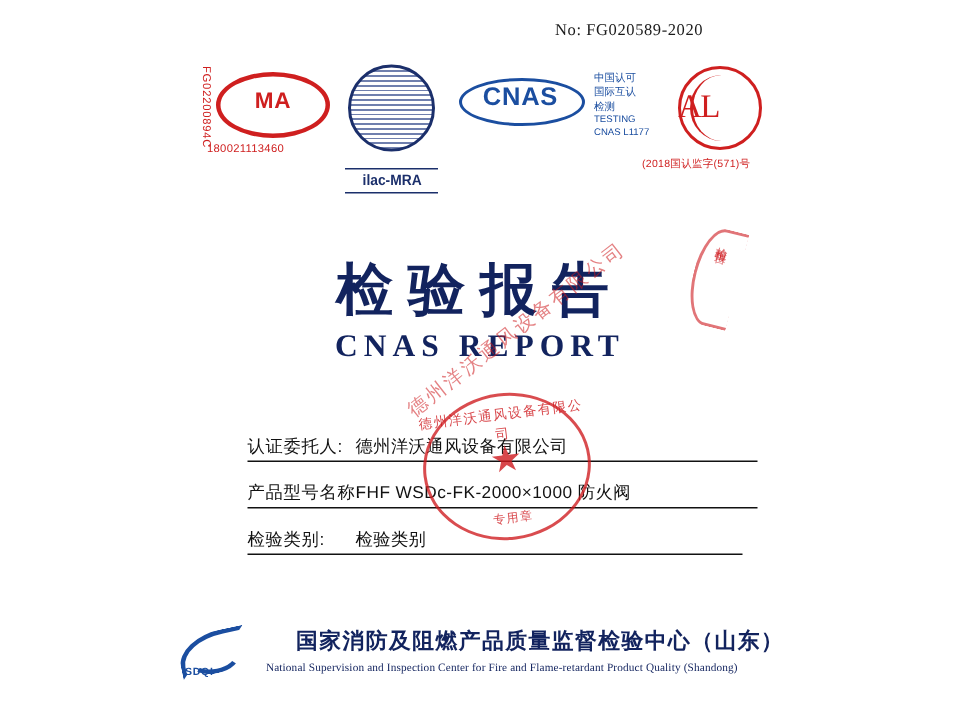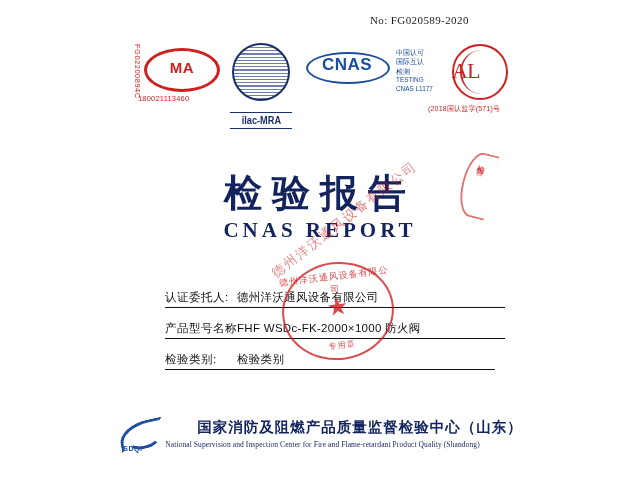--- a/index.html
+++ b/index.html
@@ -432,21 +432,21 @@
   }
   .footer-cn {
     margin-left: 80px;
     font-size: 14.5px;
     font-weight: bold;
     color: #12235e;
     letter-spacing: 1px;
     white-space: nowrap;
   }
   .footer-en {
-    margin-left: 48px;
+    margin-left: 60px;
     margin-top: 3px;
     font-size: 7.5px;
     color: #12235e;
     letter-spacing: 0.1px;
     white-space: nowrap;
     font-family: "Liberation Serif", serif;
   }
 </style>
 </head>
 <body>

